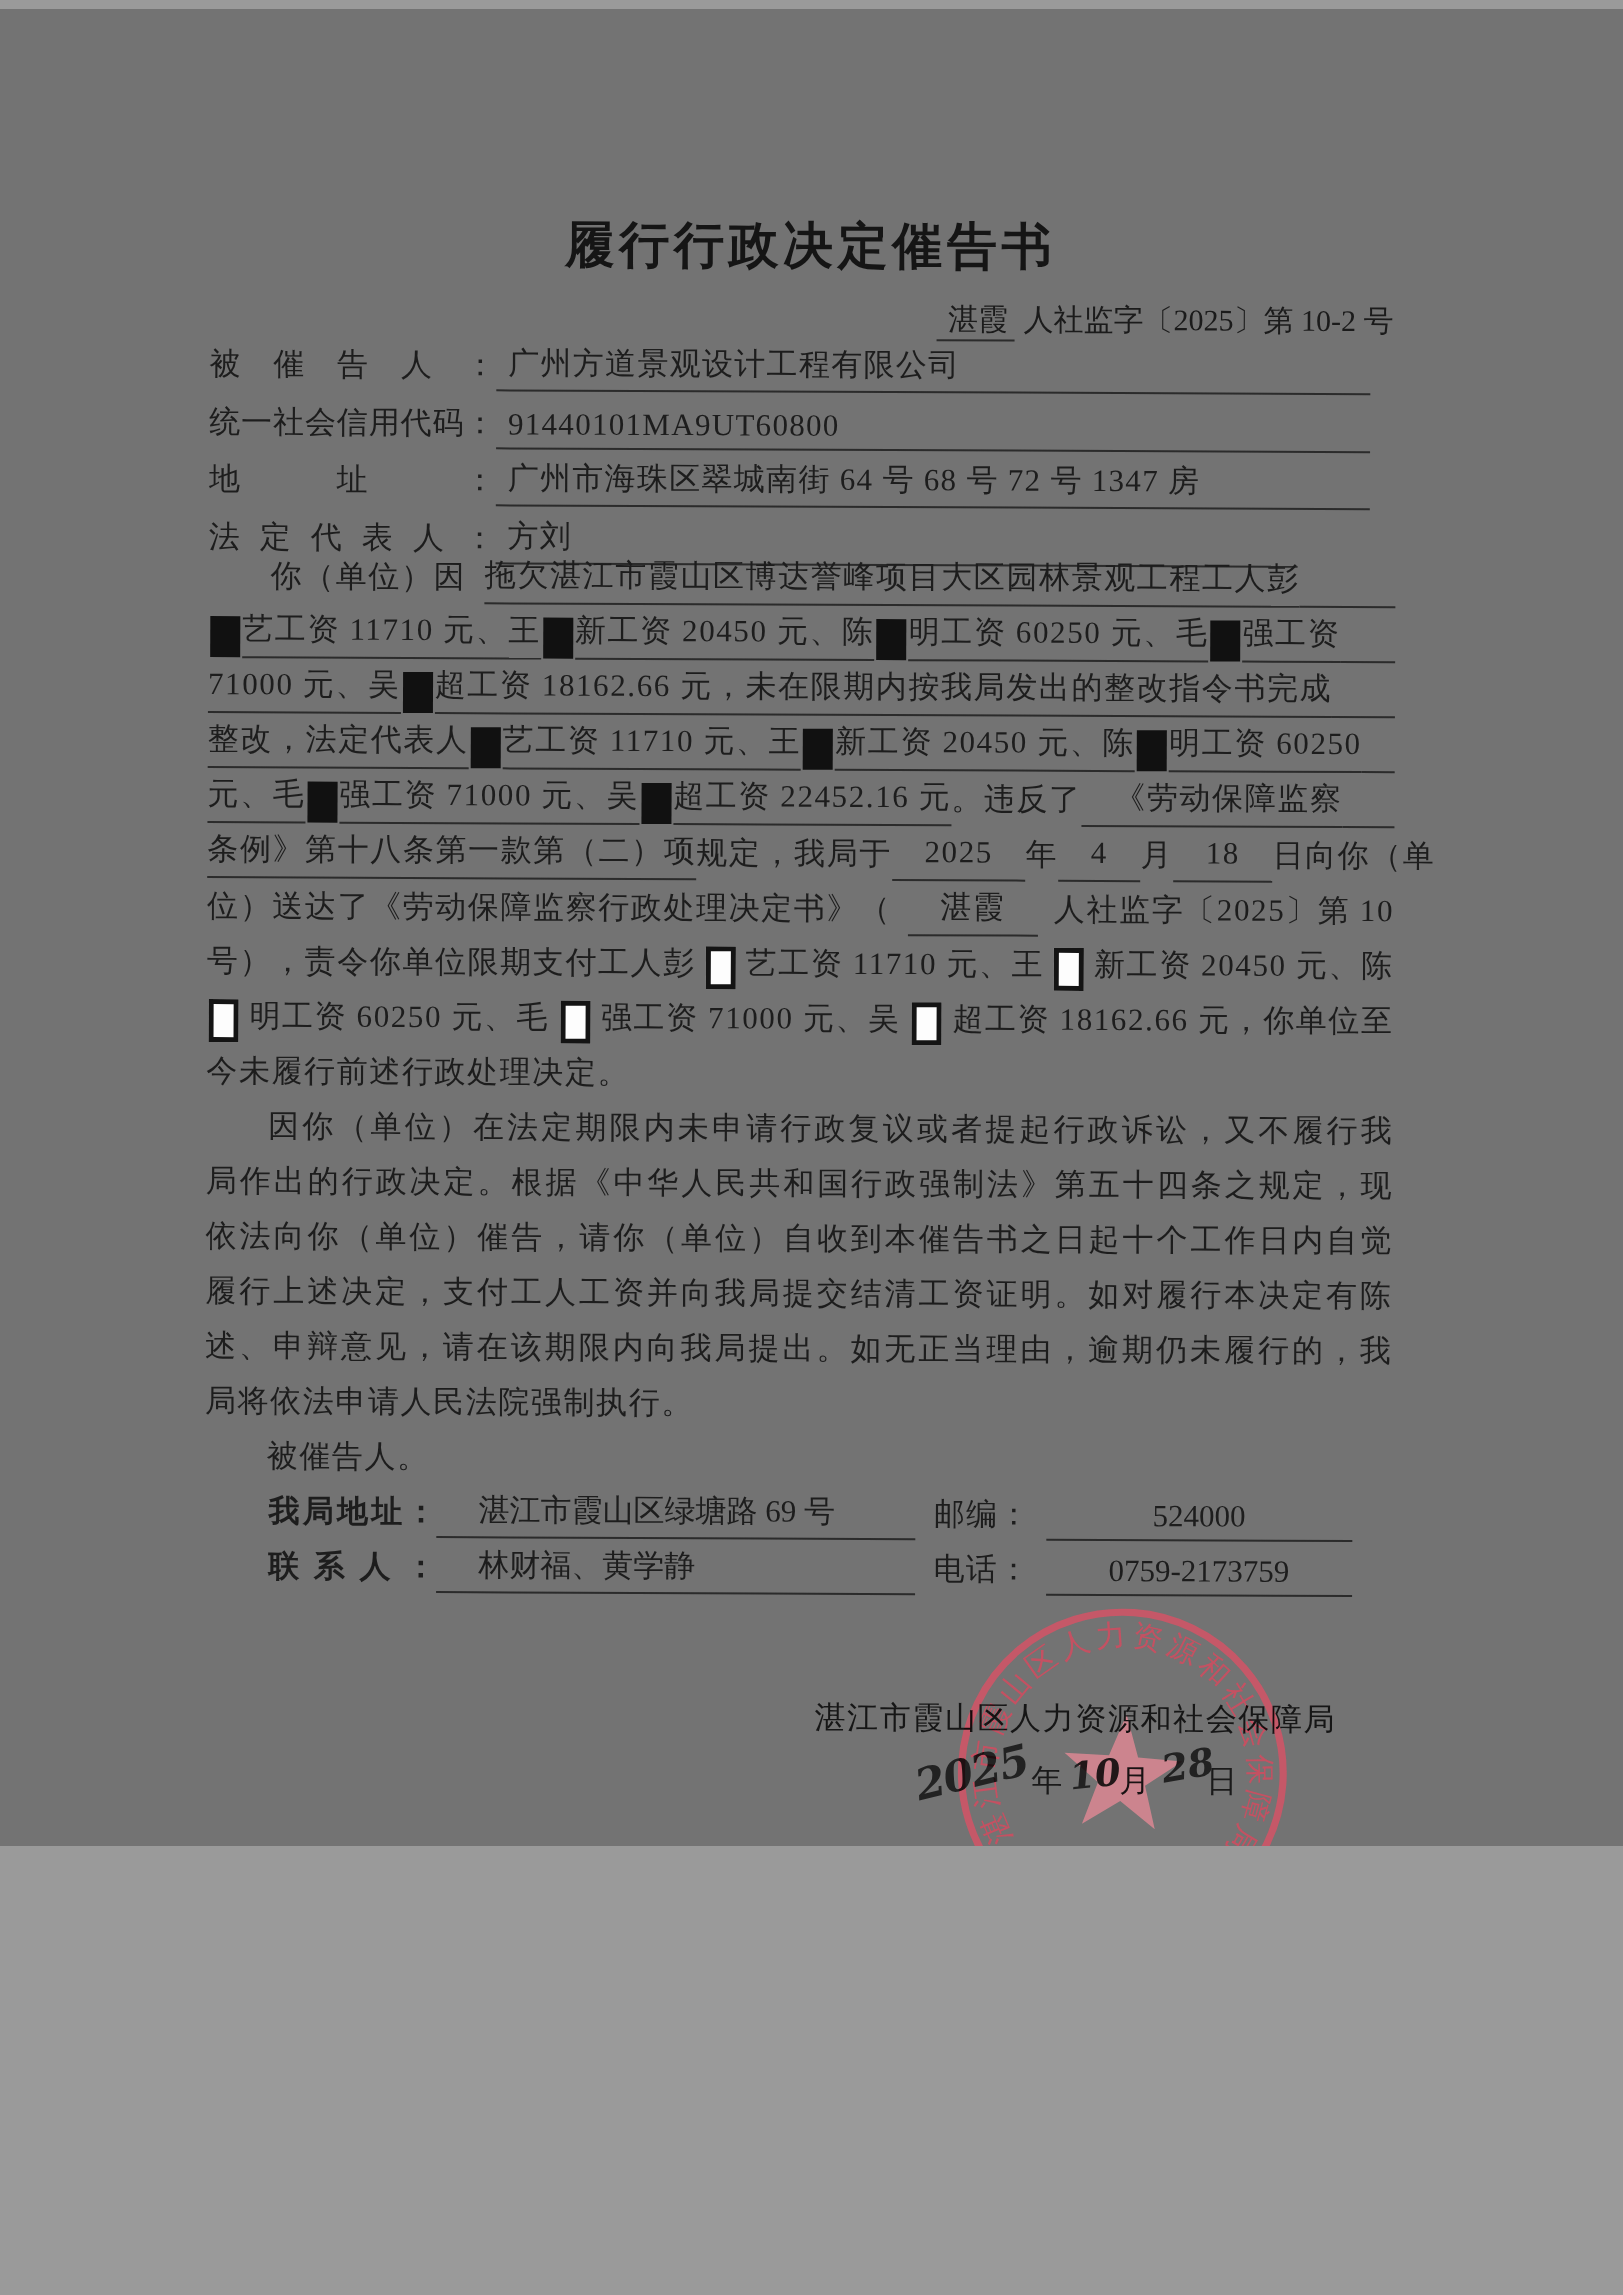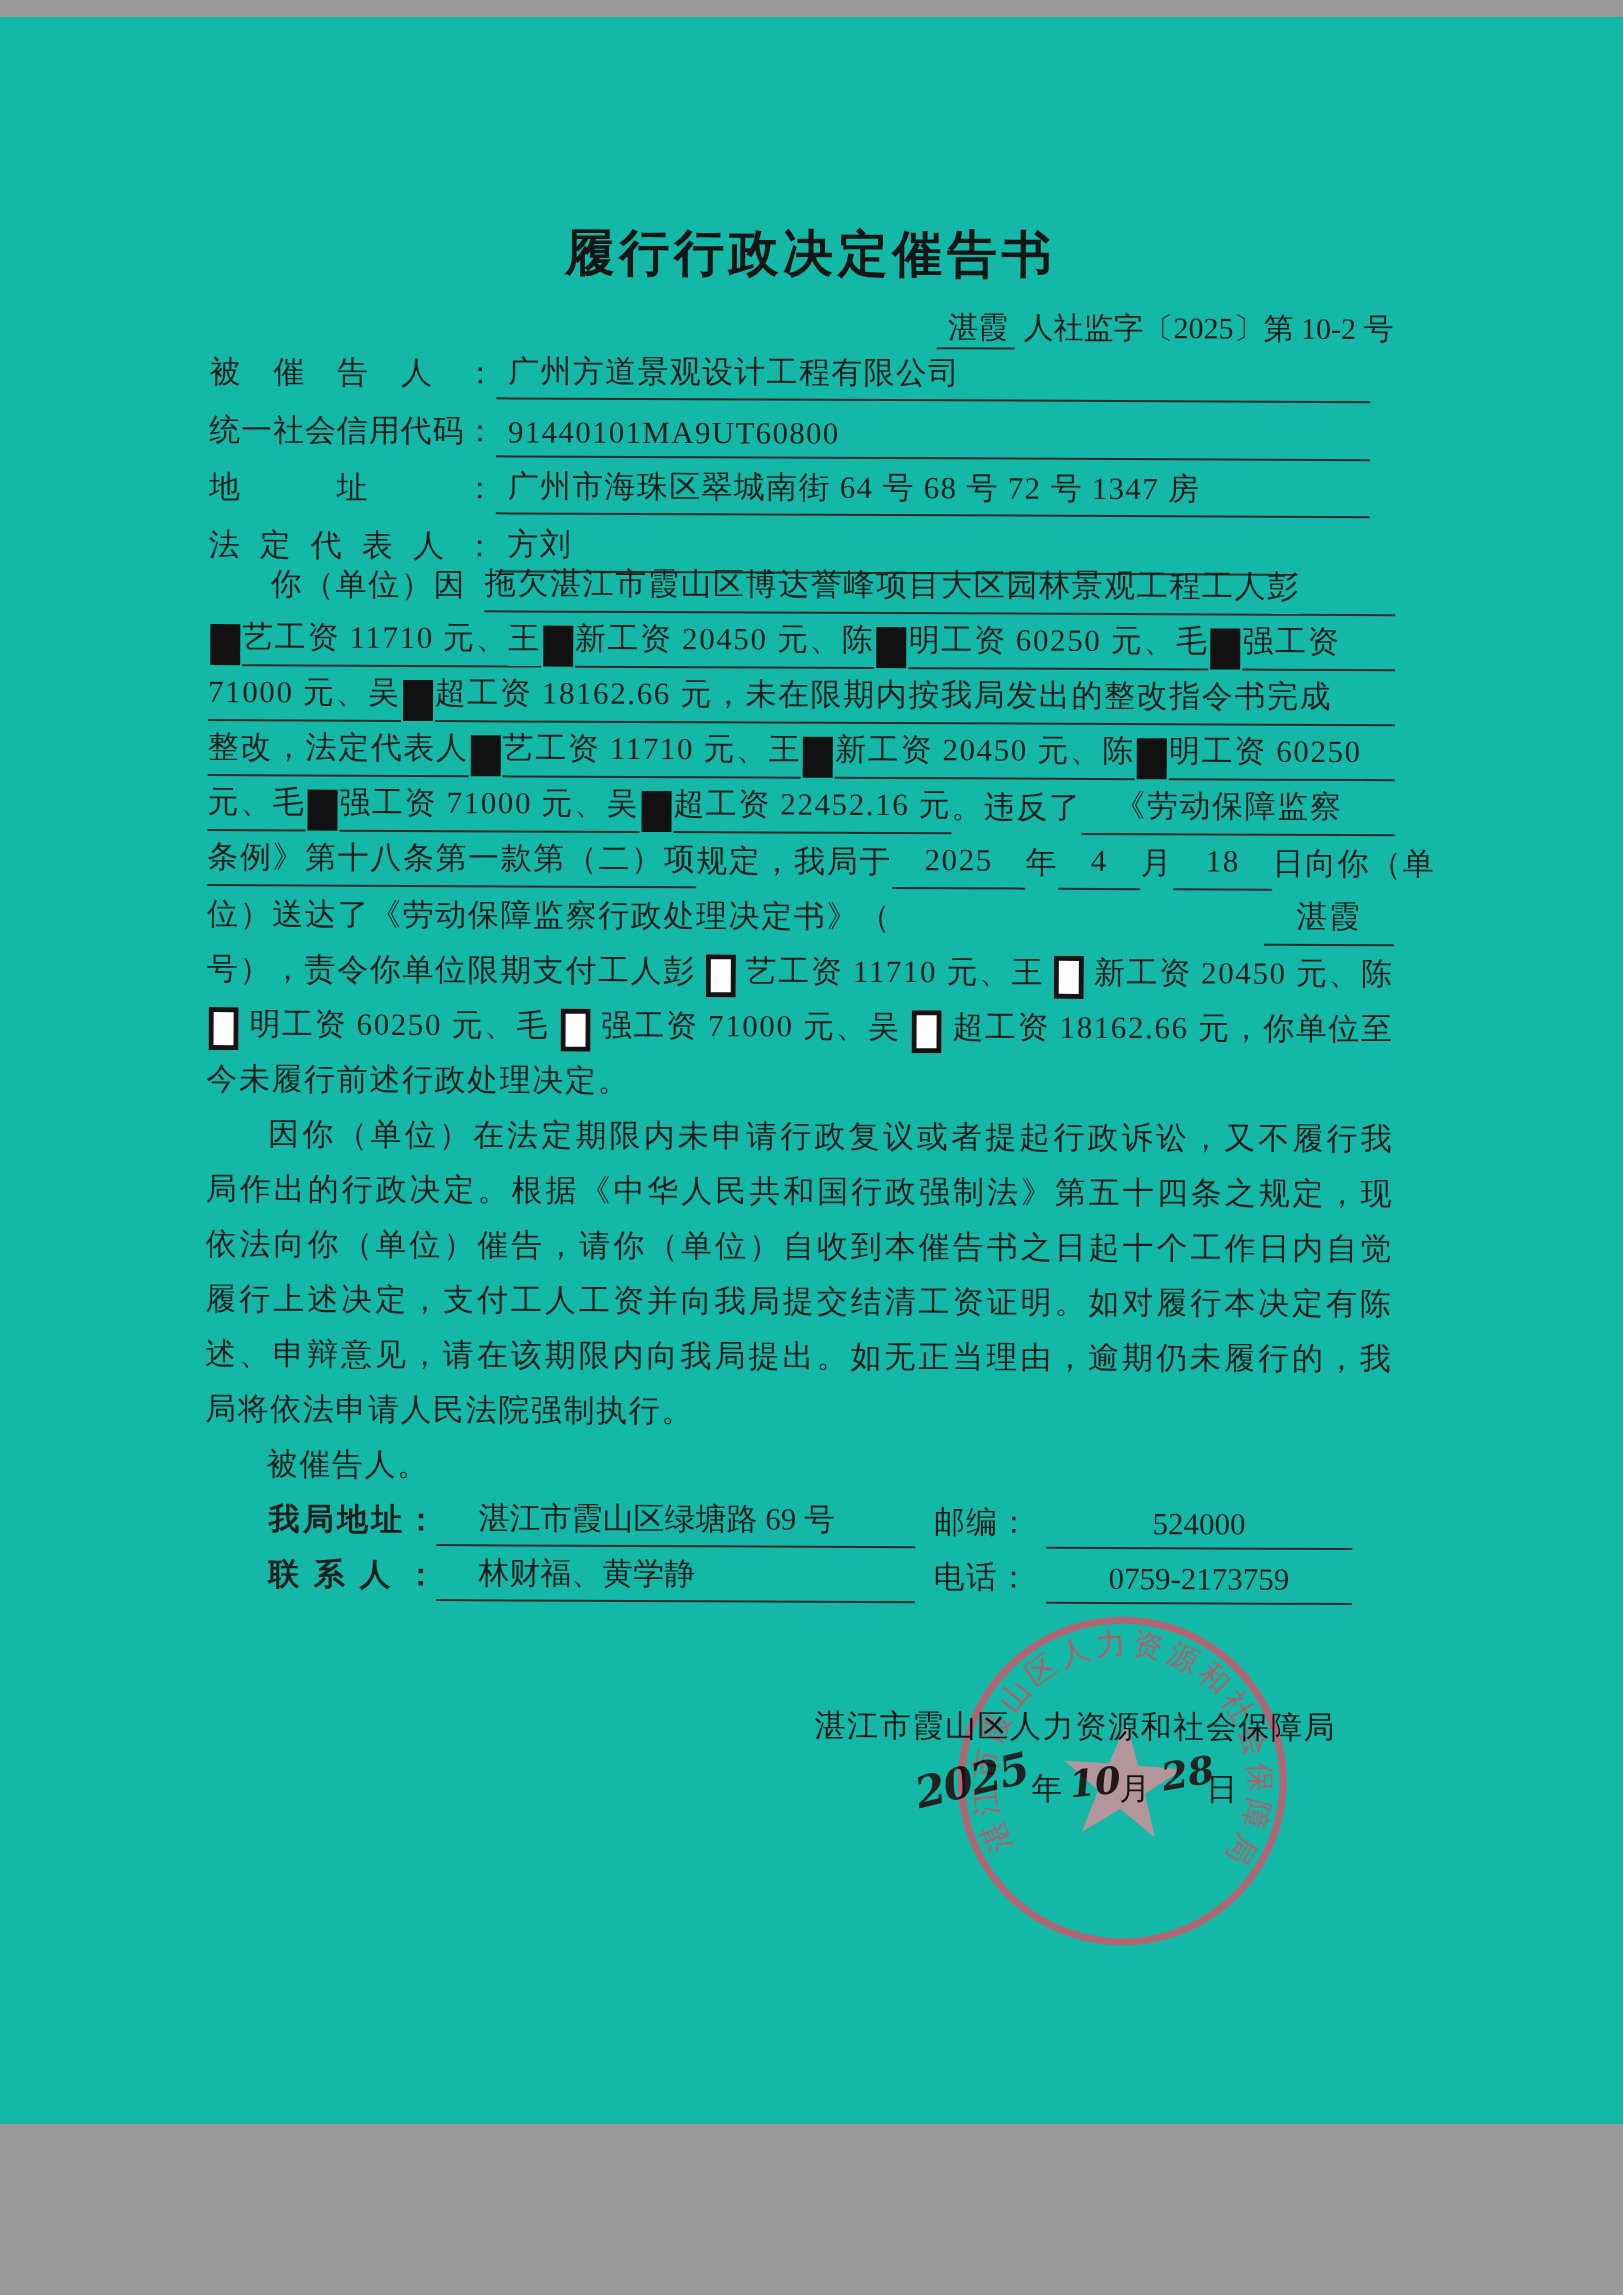--- a/index.html
+++ b/index.html
@@ -1,19 +1,19 @@
 <!DOCTYPE html>
 <html style="font-size:10.5px"><head>
 <meta charset="utf-8">
 <style>
   html,body{margin:0;padding:0;background:#9a9a9a;}
   .page{
-    position:relative;width:1623px;height:2107px;background:#14b8a6;
+    position:relative;width:1623px;height:1837px;background:#737373;
     font-family:"Liberation Serif","DejaVu Serif",serif;color:#1d1d1d;
-    overflow:hidden;margin:17px auto;
+    overflow:hidden;margin:9px auto;
   }
   .tilt{position:absolute;inset:0;transform:rotate(0.25deg);transform-origin:40% 0;}
 
   .title{
     position:absolute;top:203px;left:0;width:1623px;text-align:center;
     font-size:50px;font-weight:bold;letter-spacing:4.6px;color:#151515;
   }
   .refline{
     position:absolute;top:289px;right:228px;font-size:30px;white-space:pre;color:#1b1b1b;
   }
@@ -124,21 +124,21 @@
       <span class="fval mr150">方刘</span>
     </div>
 
     <div class="bodylines">
         <div class="line ind"><span class="tseg">你（单位）因</span><span class="tseg">  </span><span class="useg">拖欠湛江市霞山区博达誉峰项目大区园林景观工程工人彭</span><span class="ufill"></span></div>
         <div class="line"><span class="redact solid"></span><span class="useg">艺工资 11710 元、王</span><span class="redact solid"></span><span class="useg">新工资 20450 元、陈</span><span class="redact solid"></span><span class="useg">明工资 60250 元、毛</span><span class="redact solid"></span><span class="useg">强工资</span><span class="ufill"></span></div>
         <div class="line"><span class="useg">71000 元、吴</span><span class="redact solid"></span><span class="useg">超工资 18162.66 元，未在限期内按我局发出的整改指令书完成</span><span class="ufill"></span></div>
         <div class="line"><span class="useg">整改，法定代表人</span><span class="redact solid"></span><span class="useg">艺工资 11710 元、王</span><span class="redact solid"></span><span class="useg">新工资 20450 元、陈</span><span class="redact solid"></span><span class="useg">明工资 60250</span><span class="ufill"></span></div>
         <div class="line"><span class="useg">元、毛</span><span class="redact solid"></span><span class="useg">强工资 71000 元、吴</span><span class="redact solid"></span><span class="useg">超工资 22452.16 元</span><span class="tseg">。违反了</span><span class="useg">　《劳动保障监察</span><span class="ufill"></span></div>
         <div class="line spread"><span class="useg">条例》第十八条第一款第（二）项</span><span class="tseg">规定，我局于</span><span class="useg">　2025　</span><span class="tseg">年</span><span class="useg">　4　</span><span class="tseg">月</span><span class="useg">　18　</span><span class="tseg">日向你（单</span></div>
-        <div class="line spread"><span class="tseg">位）送达了《劳动保障监察行政处理决定书》（</span><span class="useg">　湛霞　</span></div>
+        <div class="line spread"><span class="tseg">位）送达了《劳动保障监察行政处理决定书》（</span><span class="useg">　湛霞　</span><span class="tseg">人社监字〔2025〕第 10</span></div>
         <div class="line spread"><span class="tseg">号），责令你单位限期支付工人彭</span><span class="redact outline"></span><span class="tseg">艺工资 11710 元、王</span><span class="redact outline"></span><span class="tseg">新工资 20450 元、陈</span></div>
         <div class="line spread"><span class="redact outline"></span><span class="tseg">明工资 60250 元、毛</span><span class="redact outline"></span><span class="tseg">强工资 71000 元、吴</span><span class="redact outline"></span><span class="tseg">超工资 18162.66 元，你单位至</span></div>
         <div class="line"><span class="tseg">今未履行前述行政处理决定。</span></div>
         <div class="line tjust ind">因你（单位）在法定期限内未申请行政复议或者提起行政诉讼，又不履行我</div>
         <div class="line tjust">局作出的行政决定。根据《中华人民共和国行政强制法》第五十四条之规定，现</div>
         <div class="line tjust">依法向你（单位）催告，请你（单位）自收到本催告书之日起十个工作日内自觉</div>
         <div class="line tjust">履行上述决定，支付工人工资并向我局提交结清工资证明。如对履行本决定有陈</div>
         <div class="line tjust">述、申辩意见，请在该期限内向我局提出。如无正当理由，逾期仍未履行的，我</div>
         <div class="line"><span class="tseg">局将依法申请人民法院强制执行。</span></div>
         <div class="line ind"><span class="tseg">被催告人。</span></div>

